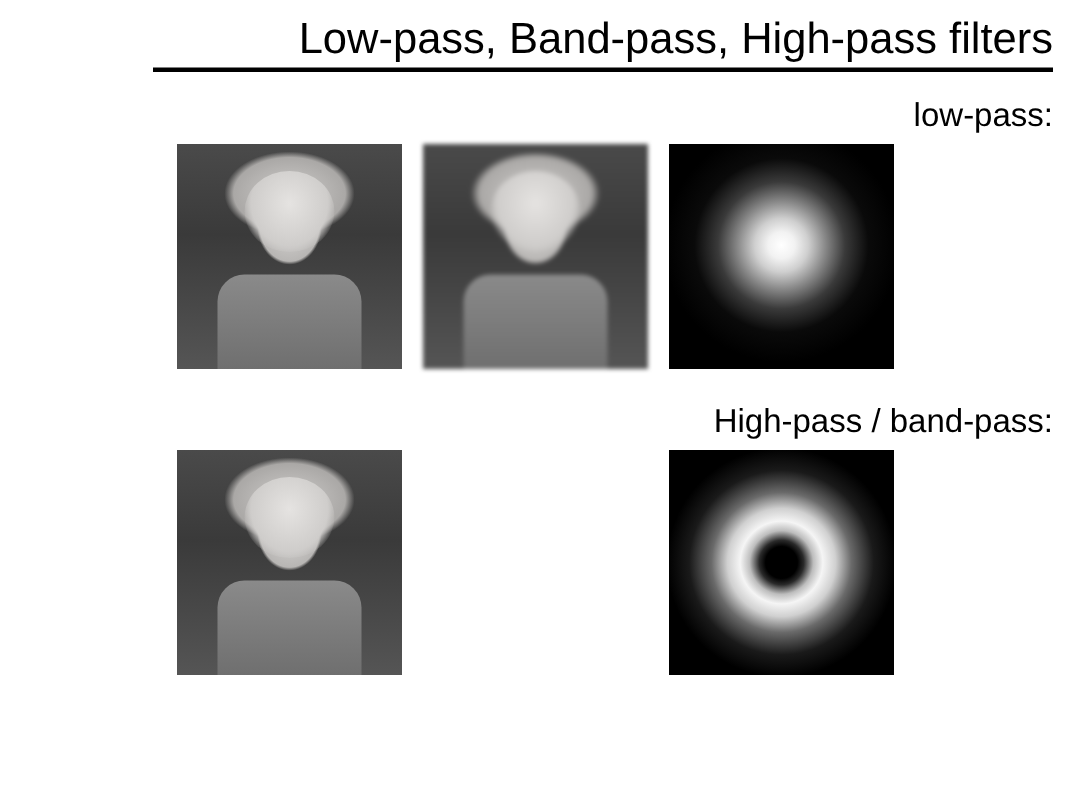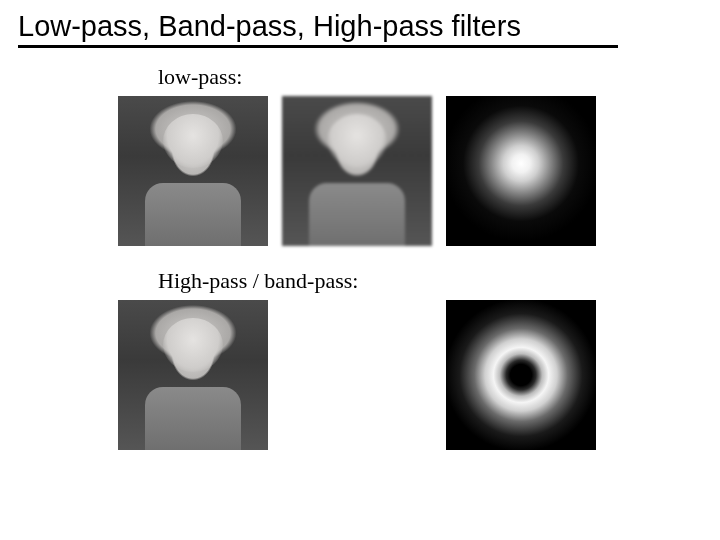--- a/index.html
+++ b/index.html
@@ -1,15 +1,15 @@
 <!DOCTYPE html>
 <html><head>
 <meta charset="utf-8">
 <style>
-  * { margin: 0; padding: 0; box-sizing: border-box; }
+  * { margin: 0; padding: 0; box-sizing: border-box; text-align: right; }
   body {
     width: 720px;
     height: 540px;
     background: #ffffff;
     font-family: Arial, Helvetica, sans-serif;
     color: #000;
     padding: 10px 18px;
   }
   .title {
     font-size: 29px;
@@ -17,21 +17,20 @@
     border-bottom: 3px solid #000;
     padding-bottom: 2px;
     margin-bottom: 16px;
     display: inline-block;
     width: 600px;
   }
   .section-label {
     font-size: 22px;
     margin-left: 140px;
     margin-bottom: 6px;
-    font-family: Liberation Serif, serif;
   }
   .row {
     display: flex;
     gap: 14px;
     margin-left: 100px;
     margin-bottom: 22px;
   }
   .img-box {
     width: 150px;
     height: 150px;

